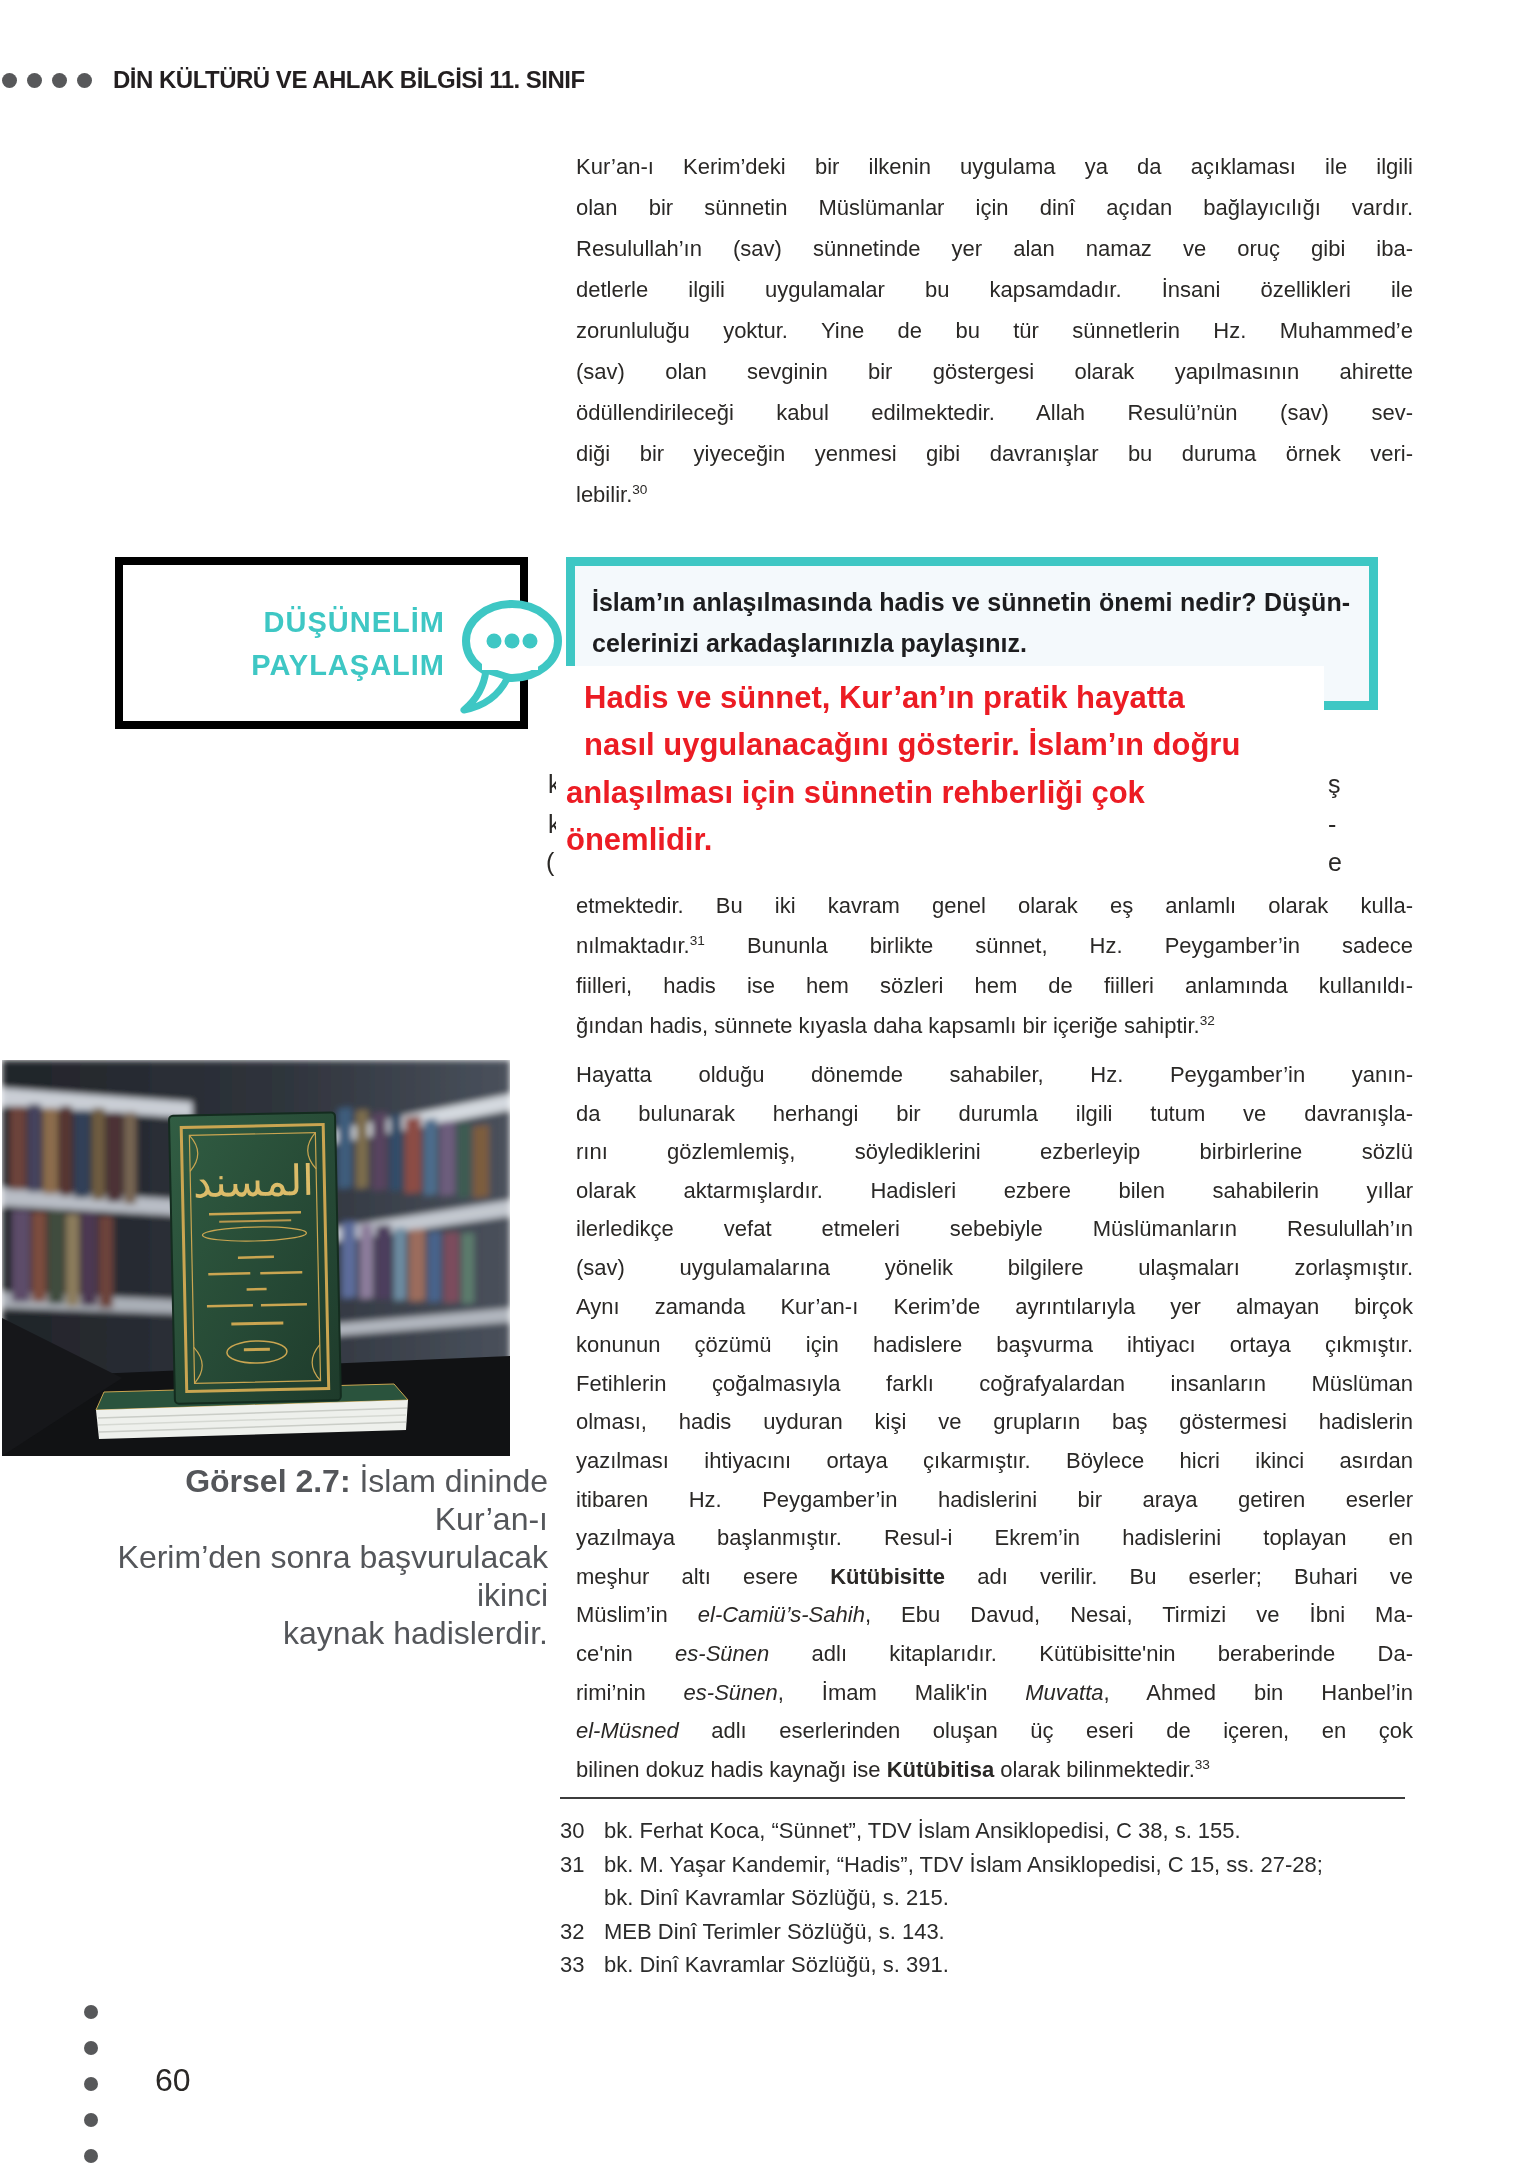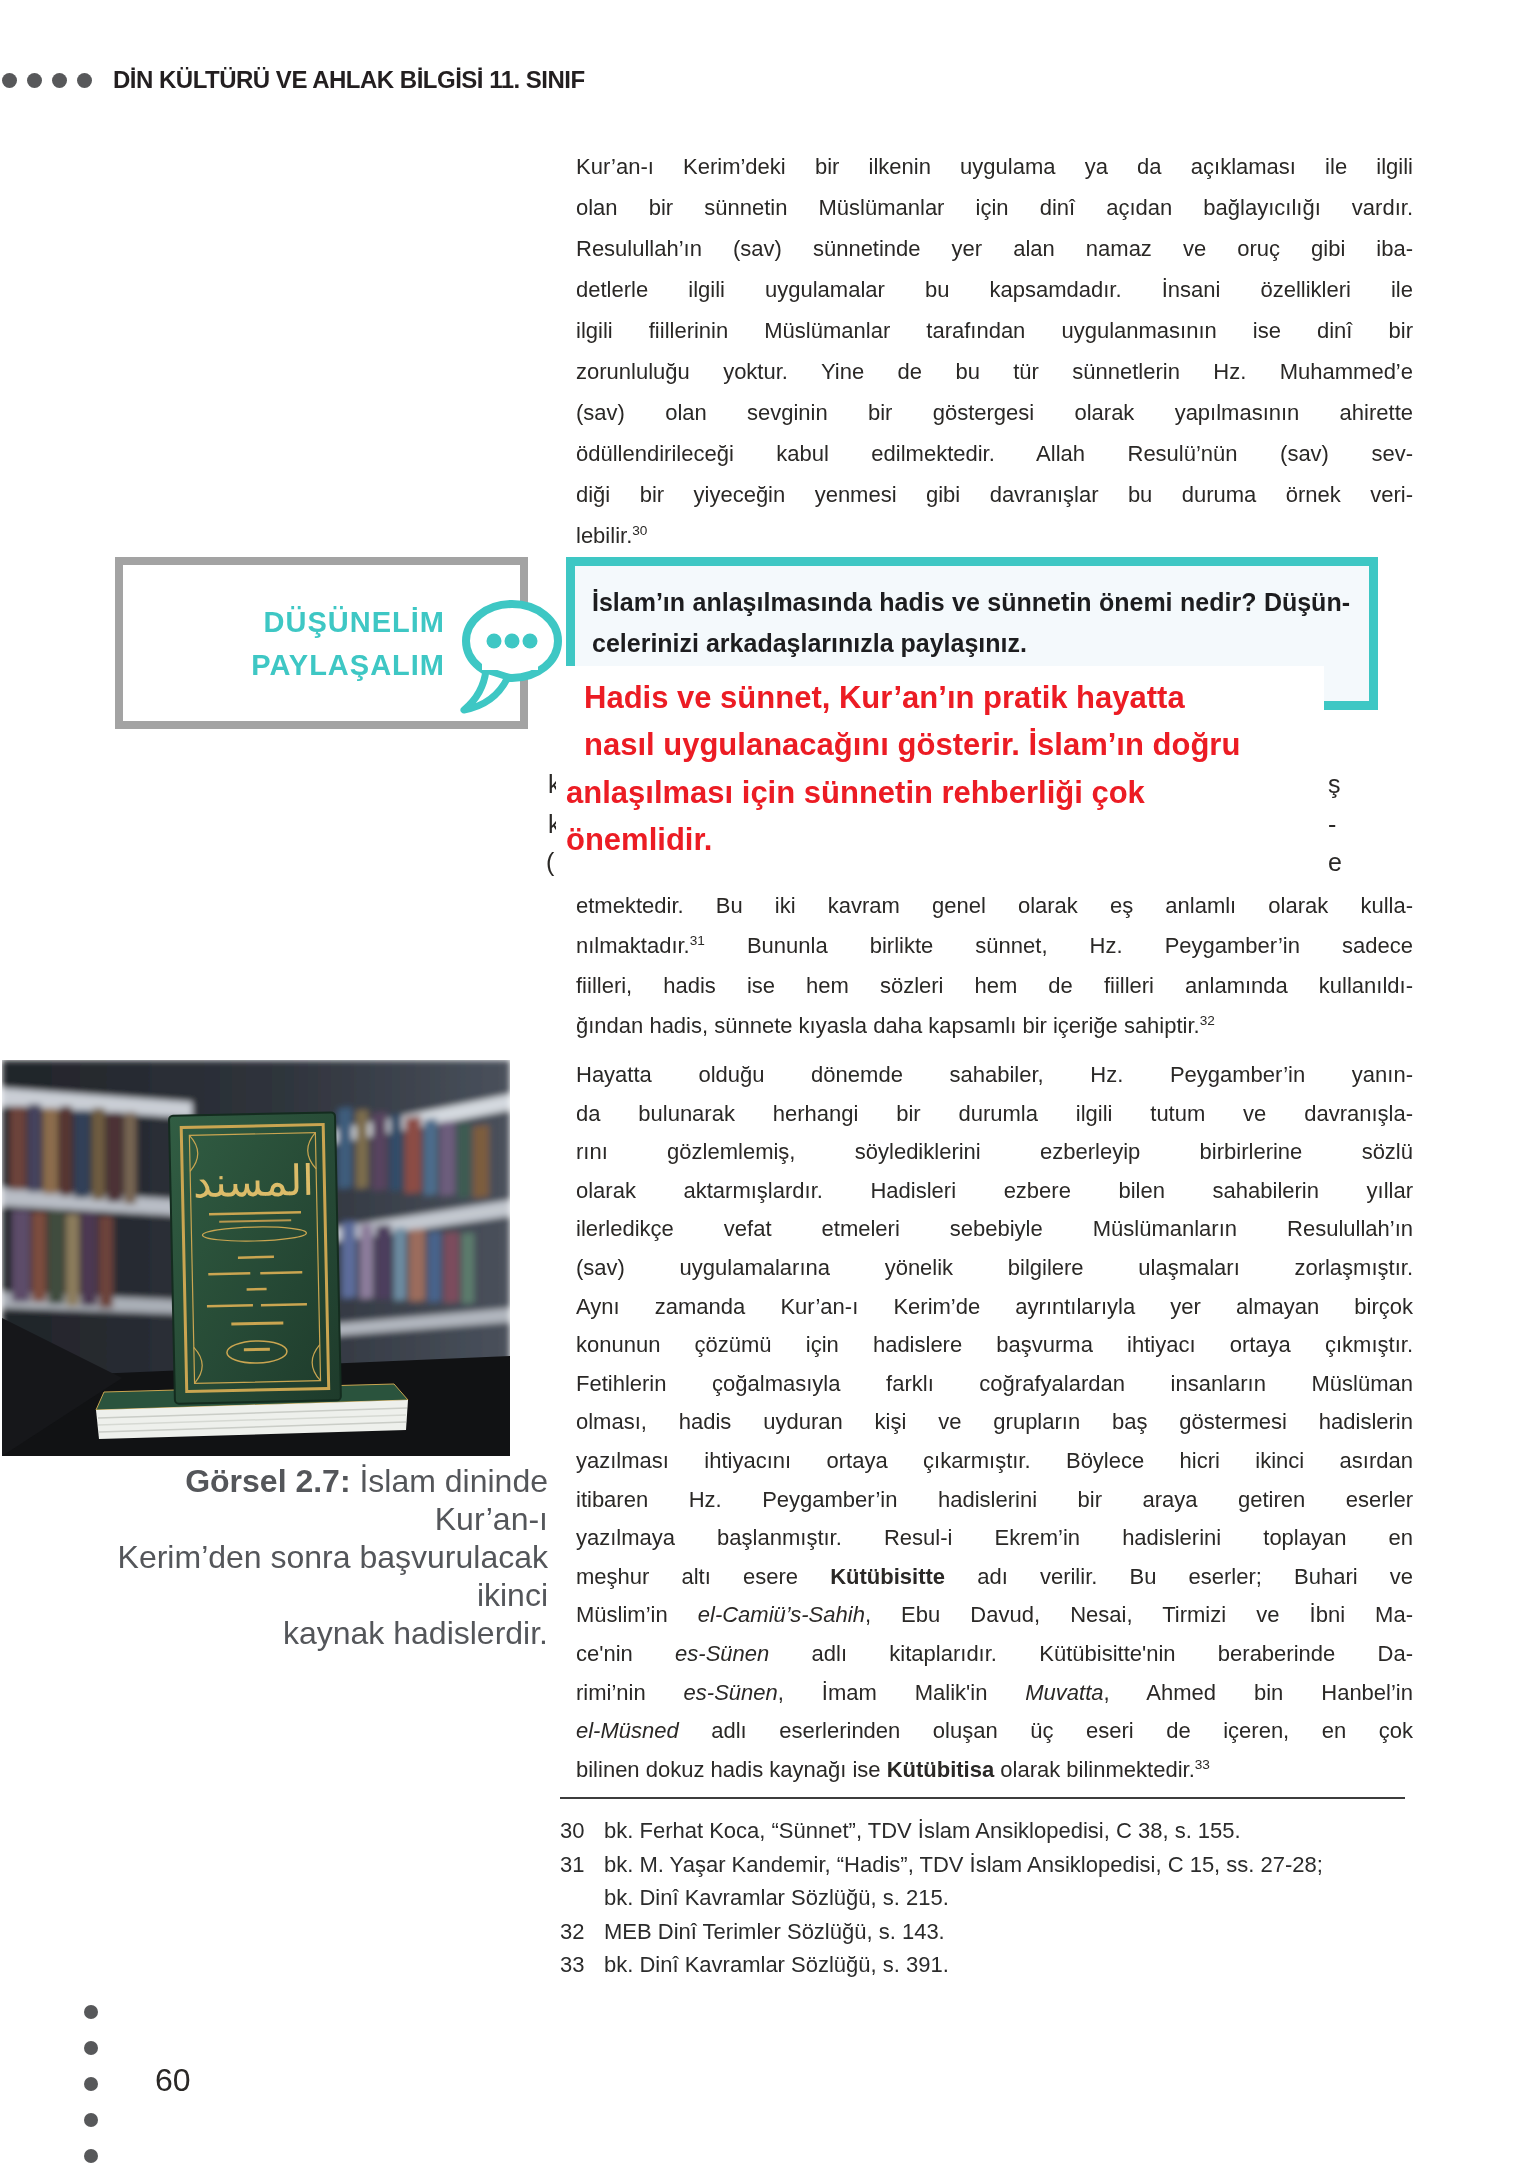--- a/index.html
+++ b/index.html
@@ -16,21 +16,21 @@
   .p{position:absolute;left:576px;width:837px;font-size:22px;color:#2a2826;font-stretch:condensed;}
   .p .jline{text-align:justify;text-align-last:justify;white-space:nowrap;}
   .p .jline.last{text-align-last:left;}
   .para1{top:146px;line-height:41px;}
   .para2{top:886px;line-height:40px;z-index:1;}
   .para3{top:1056px;line-height:38.6px;}
   sup{font-size:62%;vertical-align:super;line-height:0;}
 
   
   .think-box{position:absolute;left:115px;top:557px;width:413px;height:172px;
-             border:8px solid #a3a3a3;box-sizing:border-box;background:#fff;}
+             border:8px solid #000000;box-sizing:border-box;background:#fff;}
   .tb-text{position:absolute;right:75px;top:36px;text-align:right;color:#3ec7c4;
            font-size:29px;font-weight:600;line-height:43px;letter-spacing:1px;}
   .bubble{position:absolute;left:452px;top:596px;z-index:5;}
 
   
   .q-box{position:absolute;left:566px;top:557px;width:812px;height:153px;box-sizing:border-box;
          border:9px solid #3ec7c4;background:#f4f9fc;z-index:0;}
   .q-text{left:592px;top:582px;width:758px;font-size:25px;font-weight:600;color:#1d1d1f;
           line-height:41px;z-index:1;}
 
@@ -74,21 +74,20 @@
       <i></i>
       <i></i>
   </div>
   <div class="title">DİN KÜLTÜRÜ VE AHLAK BİLGİSİ 11. SINIF</div>
 
   <div class="p para1">
       <div class="jline"><span>Kur’an-ı Kerim’deki bir ilkenin uygulama ya da açıklaması ile ilgili</span></div>
       <div class="jline"><span>olan bir sünnetin Müslümanlar için dinî açıdan bağlayıcılığı vardır.</span></div>
       <div class="jline"><span>Resulullah’ın (sav) sünnetinde yer alan namaz ve oruç gibi iba-</span></div>
       <div class="jline"><span>detlerle ilgili uygulamalar bu kapsamdadır. İnsani özellikleri ile</span></div>
-      <div class="jline"><span>ilgili fiillerinin Müslümanlar tarafından uygulanmasının ise dinî bir</span></div>
       <div class="jline"><span>zorunluluğu yoktur. Yine de bu tür sünnetlerin Hz. Muhammed’e</span></div>
       <div class="jline"><span>(sav) olan sevginin bir göstergesi olarak yapılmasının ahirette</span></div>
       <div class="jline"><span>ödüllendirileceği kabul edilmektedir. Allah Resulü’nün (sav) sev-</span></div>
       <div class="jline"><span>diği bir yiyeceğin yenmesi gibi davranışlar bu duruma örnek veri-</span></div>
       <div class="jline last"><span>lebilir.</span><sup>30</sup></div>
     </div>
 
   <div class="think-box">
     <div class="tb-text">
       <div>DÜŞÜNELİM</div>

